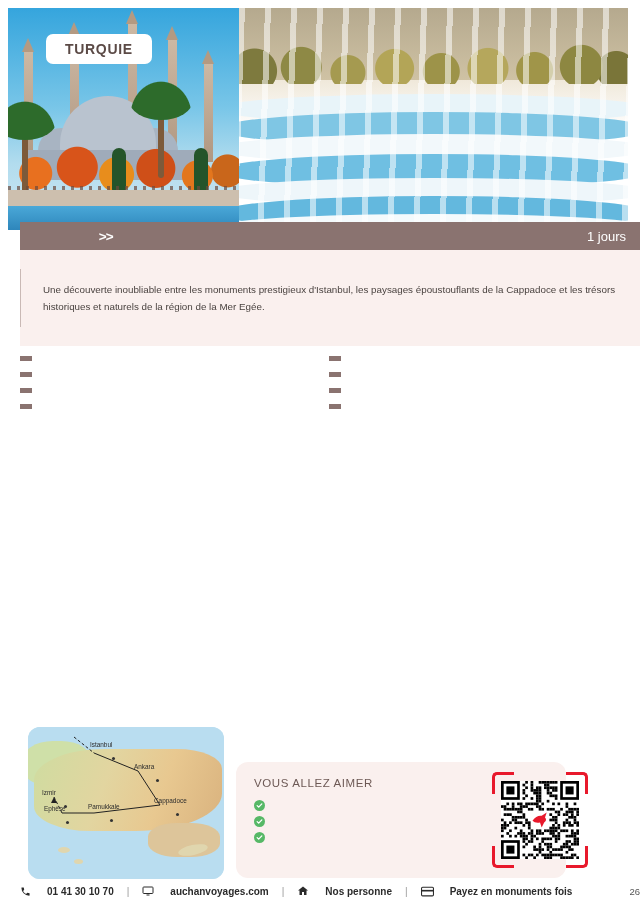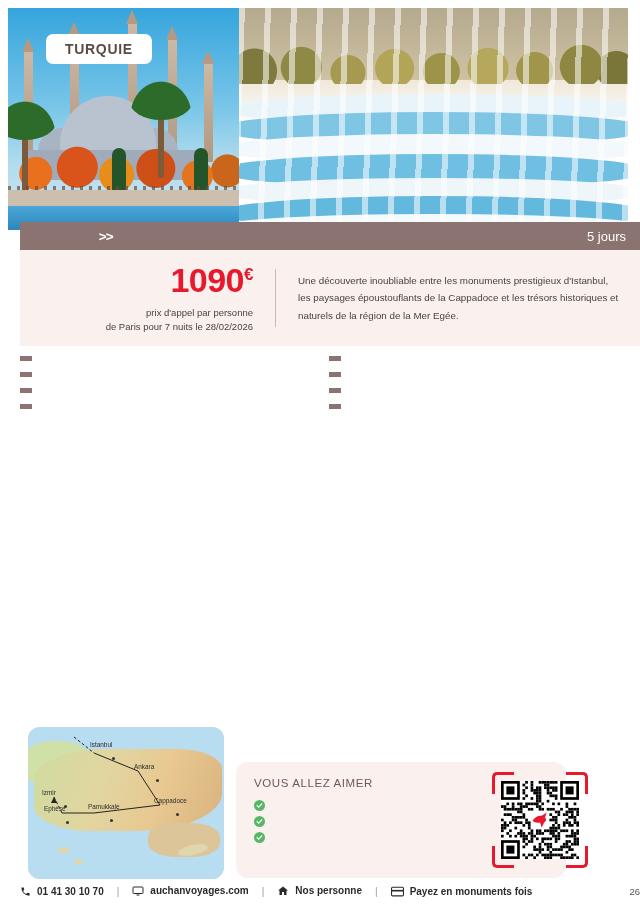--- a/index.html
+++ b/index.html
@@ -168,21 +168,21 @@
   .qb-bl { left:0; bottom:0; border-right:none; border-top:none; border-radius:0 0 0 5px;}
   .qb-br { right:0; bottom:0; border-left:none; border-top:none; border-radius:0 0 5px 0;}
   .qr-code { position:absolute; left:9px; top:9px; width:78px; height:78px; background:#fff; }
   .qr-bird { position:absolute; left:50%; top:50%; transform:translate(-50%,-50%); width:20px; height:20px; }
 
   
   .footer {
     position:absolute; left:20px; top:880px; width:620px; height:22px;
     display:flex; align-items:center; font-size:10px; font-weight:bold; color:#2b2b2b;
   }
-  .f-item { display:flex; align-items:flex-start; gap:6px; }
+  .f-item { display:flex; align-items:center; gap:16px; }
   .f-sep { color:#9a9a9a; font-weight:normal; margin:0 13px; }
   .f-page { margin-left:auto; font-size:9.5px; font-weight:normal; color:#555; }
   .f-icon svg { display:block; }
 </style>
 </head>
 <body>
 
 <div class="page">
 
   <div class="hero">
@@ -226,33 +226,24 @@
       <div class="terr t7"></div>
       <div class="cascade"></div>
     </div>
 
     <div class="badge-country">TURQUIE</div>
   </div>
 
   <div class="titlebar">
     <span class="tb-circuit">CIRCUIT</span>
     <span class="tb-arrows">&gt;&gt;</span>
-    <span class="tb-days">5 jours</span>
+    <span class="tb-days">1 jours</span>
   </div>
 
   <div class="priceband">
-    <div class="price-left">
-      <div class="price-main">
-        <span>1090</span><span class="eur">€</span>
-      </div>
-      <div class="price-sub">
-        <div>prix d'appel par personne</div>
-        <div>de Paris pour 7 nuits le 28/02/2026</div>
-      </div>
-    </div>
     <div class="price-div"></div>
     <div class="price-desc">Une découverte inoubliable entre les monuments prestigieux d'Istanbul, les paysages époustouflants de la Cappadoce et les trésors historiques et naturels de la région de la Mer Egée.</div>
   </div>
 
   <div class="cols">
     <div class="col" id="col-left">
         <div class="day">
           <div class="day-head">
             <span class="day-tag"></span>
             <span class="day-route"></span>

